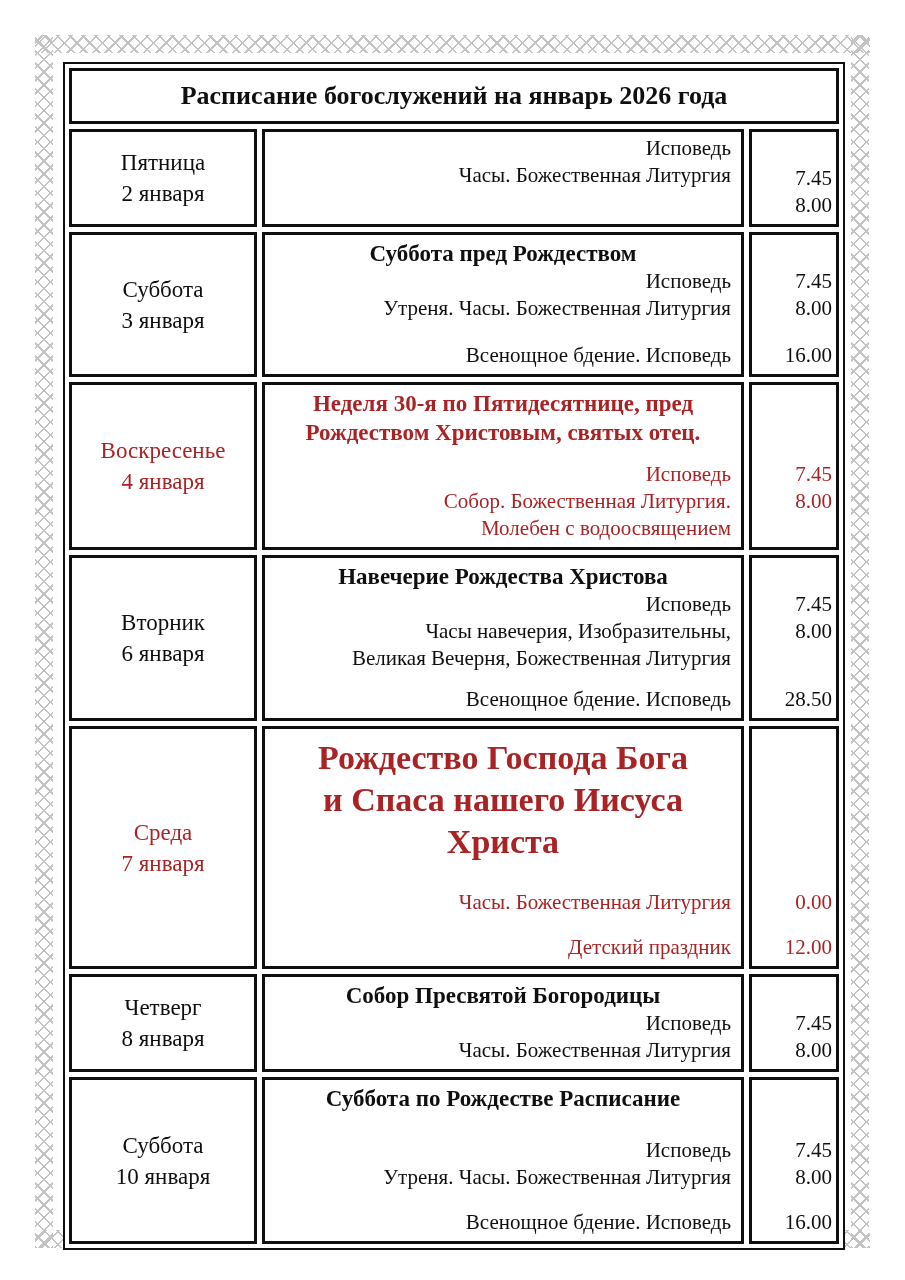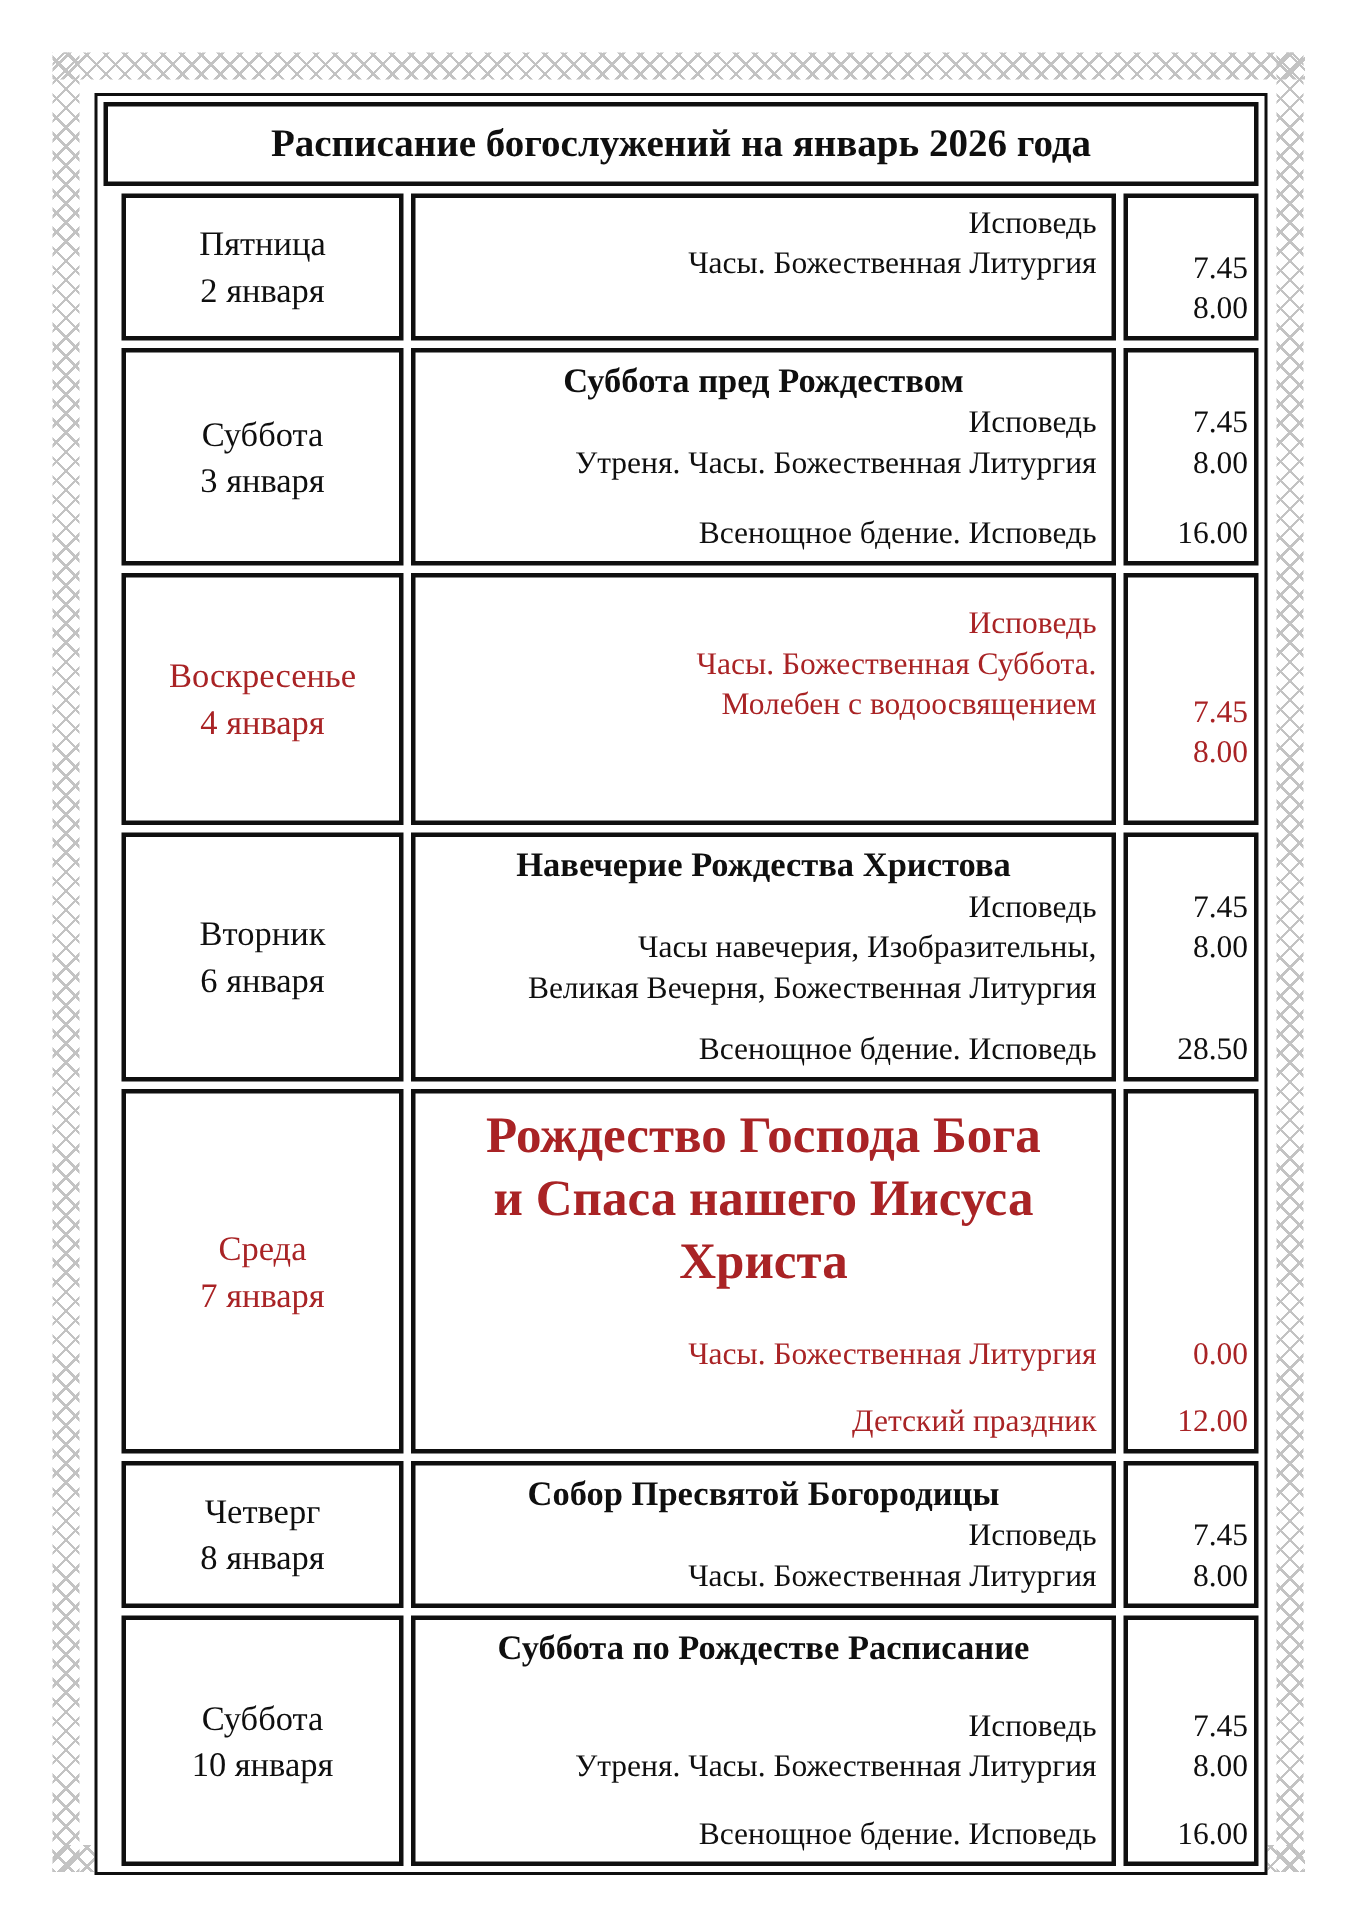--- a/index.html
+++ b/index.html
@@ -45,21 +45,20 @@
   .title-cell{
     flex:1;min-height:56px;
     display:flex;align-items:center;justify-content:center;
     font-weight:bold;font-size:26px;text-align:left;
   }
   .day-cell{
     flex:0 0 188px;width:188px;
     display:flex;flex-direction:column;justify-content:center;align-items:center;
     font-size:23px;line-height:31px;text-align:right;
     padding:4px;
-    margin-left:12px;
   }
   .event-cell{
     flex:1;
     display:flex;flex-direction:column;
     padding:3px 10px 5px;
   }
   .time-cell{
     flex:0 0 90px;width:90px;
     display:flex;flex-direction:column;
     padding:3px 4px 5px;
@@ -130,23 +129,24 @@
           <div class="gap" style="height: 20px;"></div>
           <div class="time-line">16.00</div>
         </div>
       </div>
       <div class="row r3 red">
         <div class="cell day-cell red">
           <div class="day-line">Воскресенье</div>
           <div class="day-line">4 января</div>
         </div>
         <div class="cell event-cell">
-          <div class="gap" style="height: 14px;"></div>
-          <div class="service-line">Исповедь</div>
-          <div class="service-line">Часы. Божественная Суббота.</div>
+          <div class="event-title">Неделя 30-я по Пятидесятнице, пред<br>Рождеством Христовым, святых отец.</div>
+          <div class="gap" style="height: 14px;"></div>
+          <div class="service-line">Исповедь</div>
+          <div class="service-line">Собор. Божественная Литургия.</div>
           <div class="service-line">Молебен с водоосвящением</div>
         </div>
         <div class="cell time-cell">
           <div class="event-title ghost">&nbsp;<br>&nbsp;</div>
           <div class="gap" style="height: 14px;"></div>
           <div class="time-line">7.45</div>
           <div class="time-line">8.00</div>
           <div class="time-line">&nbsp;</div>
         </div>
       </div>

